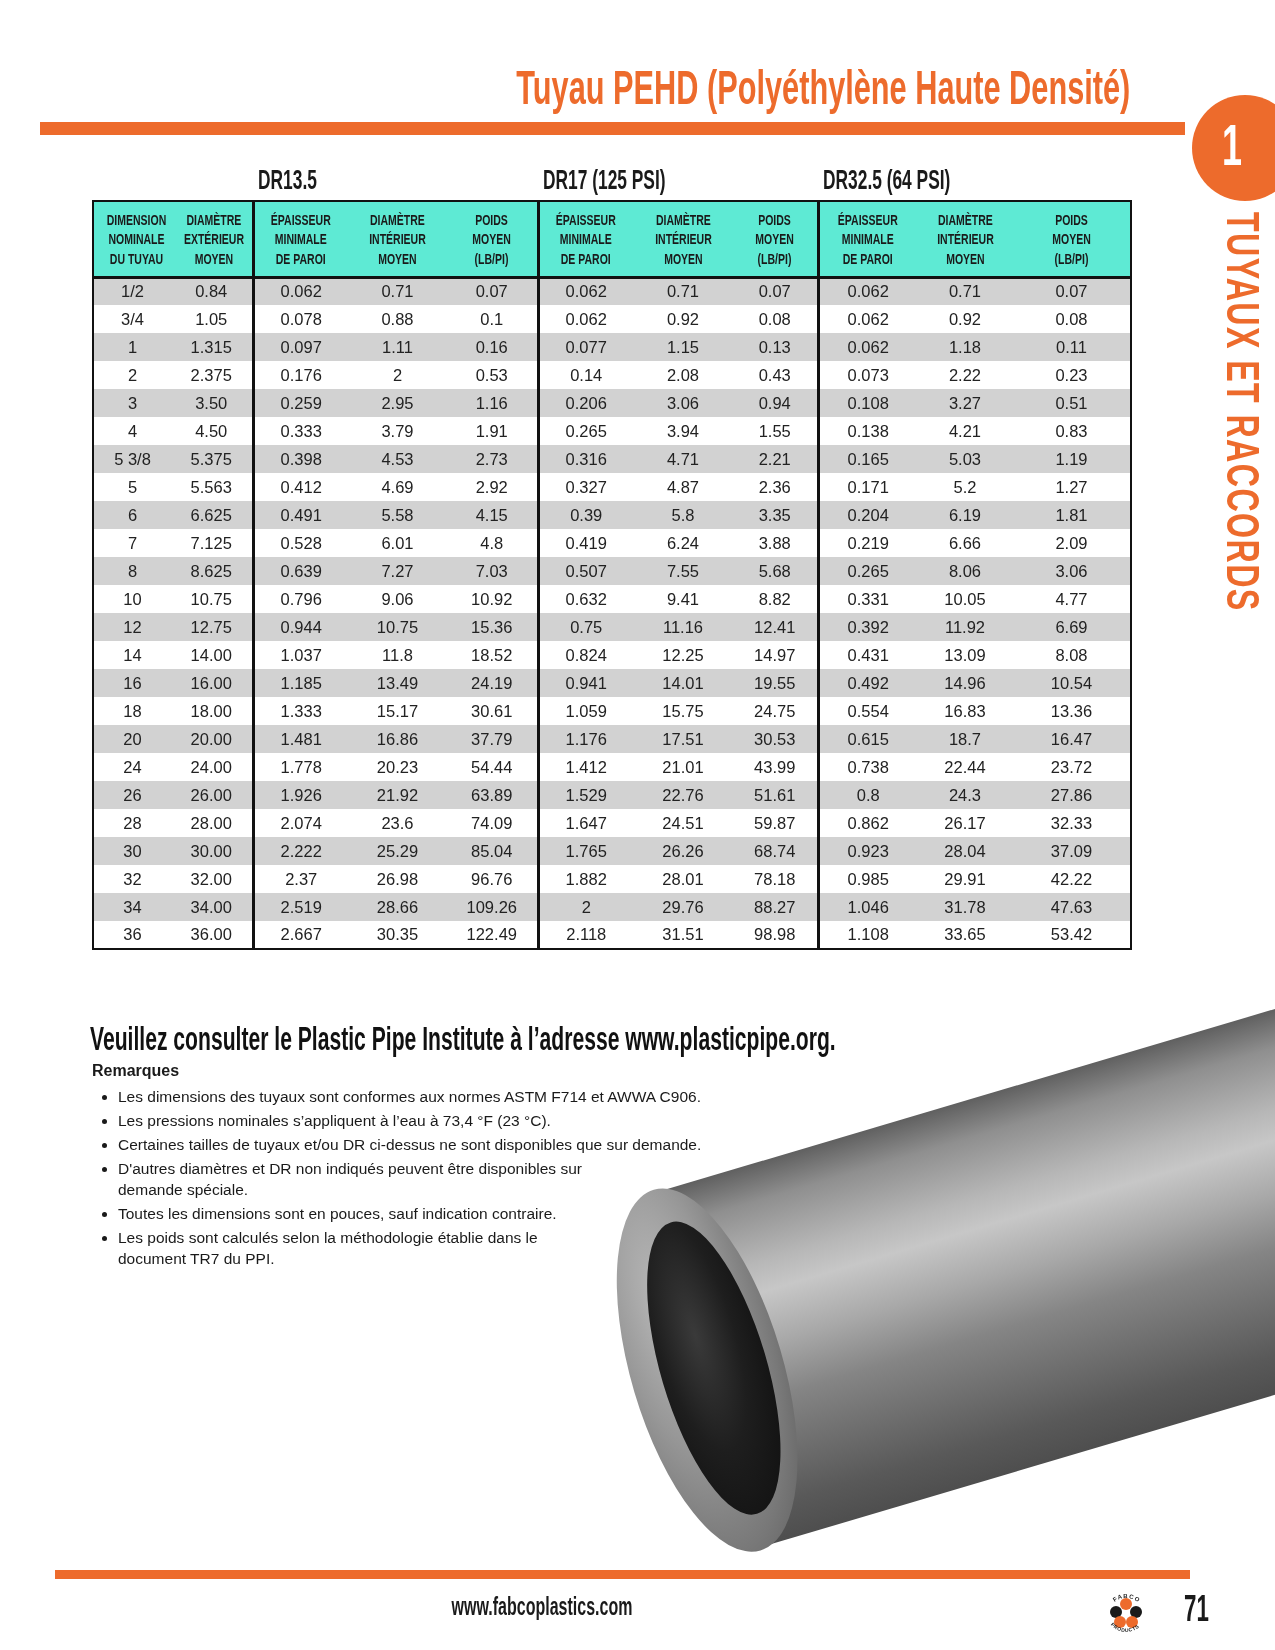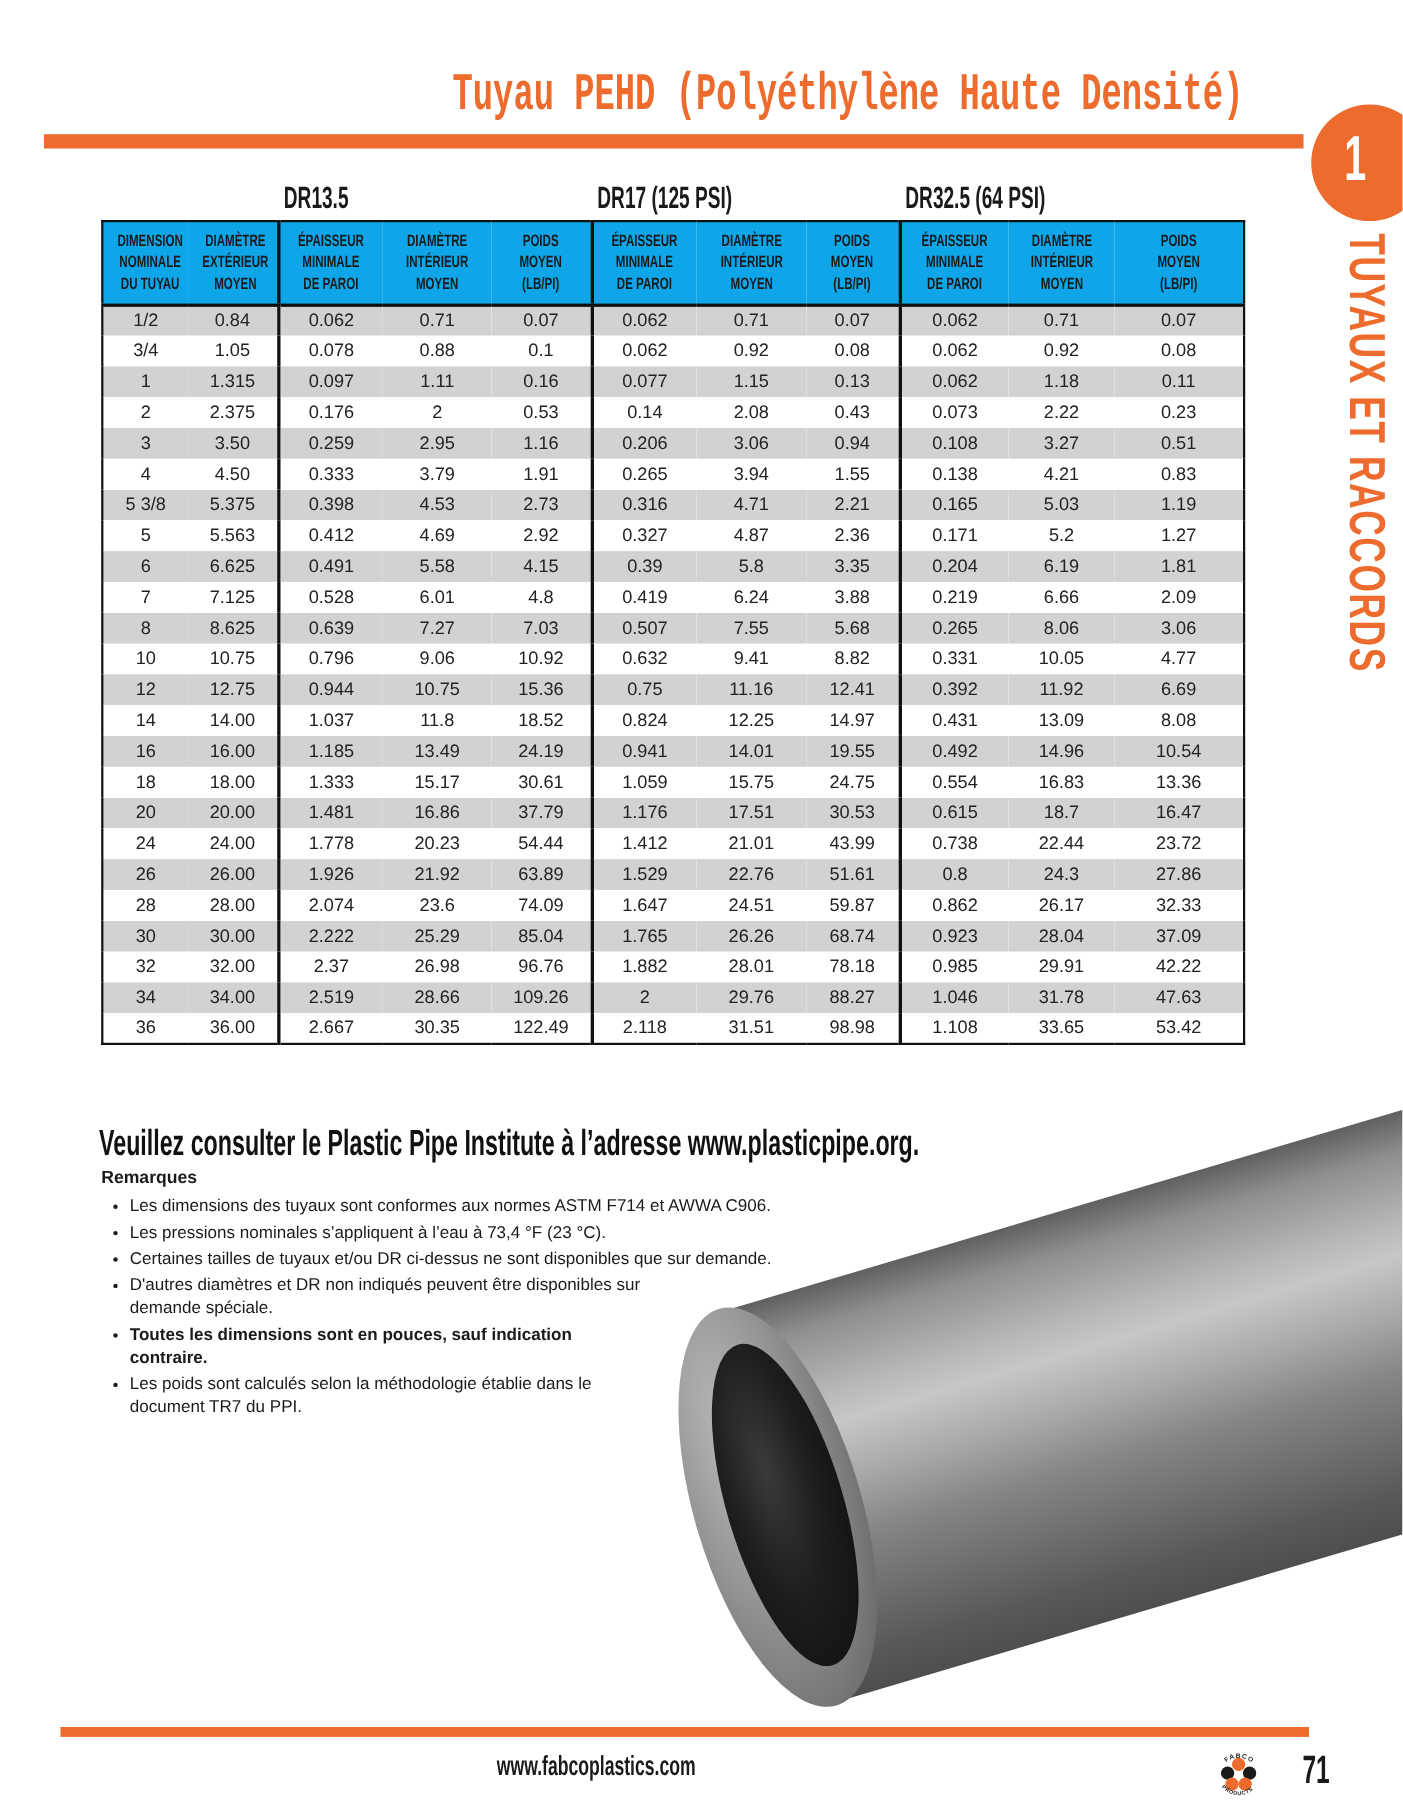--- a/index.html
+++ b/index.html
@@ -6,21 +6,21 @@
   html,body { width:1275px; height:1650px; }
   body {
     position:relative; overflow:hidden; background:#ffffff;
     font-family:"Liberation Sans", sans-serif; color:#1a1a1a;
   }
   .cond { display:inline-block; transform:scaleX(0.66); transform-origin:left center; white-space:nowrap; font-weight:bold; }
 
   
   .page-title {
     position:absolute; top:60px; right:145px;
-    font-size:48px; letter-spacing:0px; color:#ED6B2C;font-family:Liberation Mono, monospace;
+    font-size:48px; letter-spacing:0px; color:#ED6B2C;
   }
   .page-title .cond { transform-origin:right center; transform:scaleX(0.64); }
   .title-rule { position:absolute; left:40px; top:122px; width:1145px; height:13px; background:#ED6B2C; }
 
   .tab-circle {
     position:absolute; left:1192px; top:95px; width:106px; height:106px;
     border-radius:50%; background:#ED6B2C; z-index:3;
   }
   .tab-circle .num {
     position:absolute; left:30px; top:16px; color:#ffffff;
@@ -39,21 +39,21 @@
   .group-labels .g1 { left:166px; }
   .group-labels .g2 { left:451px; }
   .group-labels .g3 { left:731px;margin-top:11px; }
   .group-labels .cond { transform:scaleX(0.62); }
 
   table#pipe-table {
     width:1038px; border-collapse:collapse; table-layout:fixed;
     border:2px solid #111;
   }
   #pipe-table th {
-    background:#0ea5e9; border-bottom:3px solid #111;
+    background:#5eead4; border-bottom:3px solid #111;
     height:76px; vertical-align:middle; text-align:center; font-weight:normal;
   }
   #pipe-table th .hc {
     font-size:15px; line-height:1.3; white-space:pre-line;
     transform:scaleX(0.70); transform-origin:center center; font-weight:bold;
   }
   #pipe-table td {
     height:28px; text-align:center; font-size:16.5px; color:#222;
     vertical-align:middle; padding:0 2px; overflow:hidden;
   }
@@ -63,21 +63,21 @@
   #pipe-table th:nth-child(9), #pipe-table td:nth-child(9) { border-left:3px solid #111; }
 
   
   .note-link { position:absolute; left:90px; top:1020px; font-size:33px; color:#111; z-index:2; white-space:nowrap; }
   .note-link .cond { transform:scaleX(0.64); }
   .remarks { position:absolute; left:92px; top:1062px; z-index:2; }
   .remarks h3 { font-size:16px; font-weight:bold; margin-bottom:6px; }
   .remarks ul { list-style:disc; margin-left:26px; }
   .remarks li { font-size:15.5px; line-height:21px; margin-bottom:3px; max-width:830px; }
   .remarks li:nth-child(4) { max-width:520px; }
-  .remarks li:nth-child(5) { max-width:460px;font-weight:bold; }
+  .remarks li:nth-child(5) { max-width:460px; }
   .remarks li:nth-child(6) { max-width:470px; }
 
   
   .pipe-wrap { position:absolute; left:420px; top:980px; width:855px; height:585px; overflow:hidden; z-index:1; }
   .pipe { position:absolute; left:220px; top:225px; width:1400px; height:370px;
           transform-origin:0px 185px; transform:rotate(-16.5deg); }
   .pipe-body {
     position:absolute; left:70px; top:0; right:0; bottom:0;
     background:linear-gradient(180deg,#606060 0%,#8f8f8f 10%,#b7b7b7 26%,#c7c7c7 34%,#a8a8a8 48%,#858585 62%,#6c6c6c 78%,#595959 90%,#4e4e4e 100%);
   }

